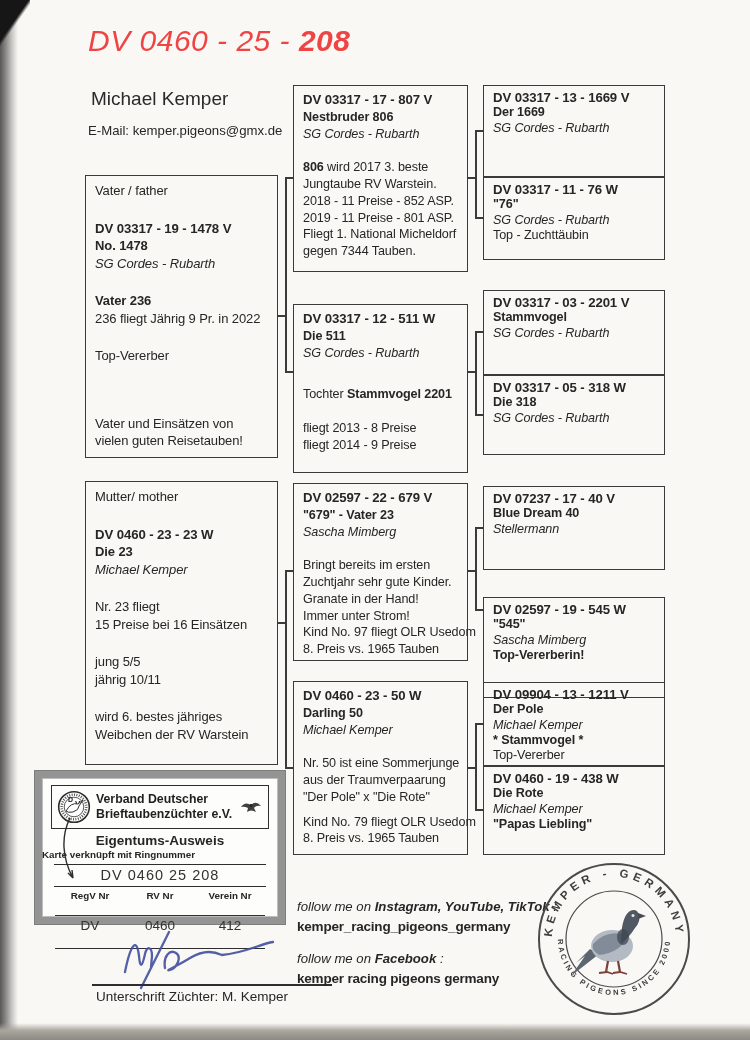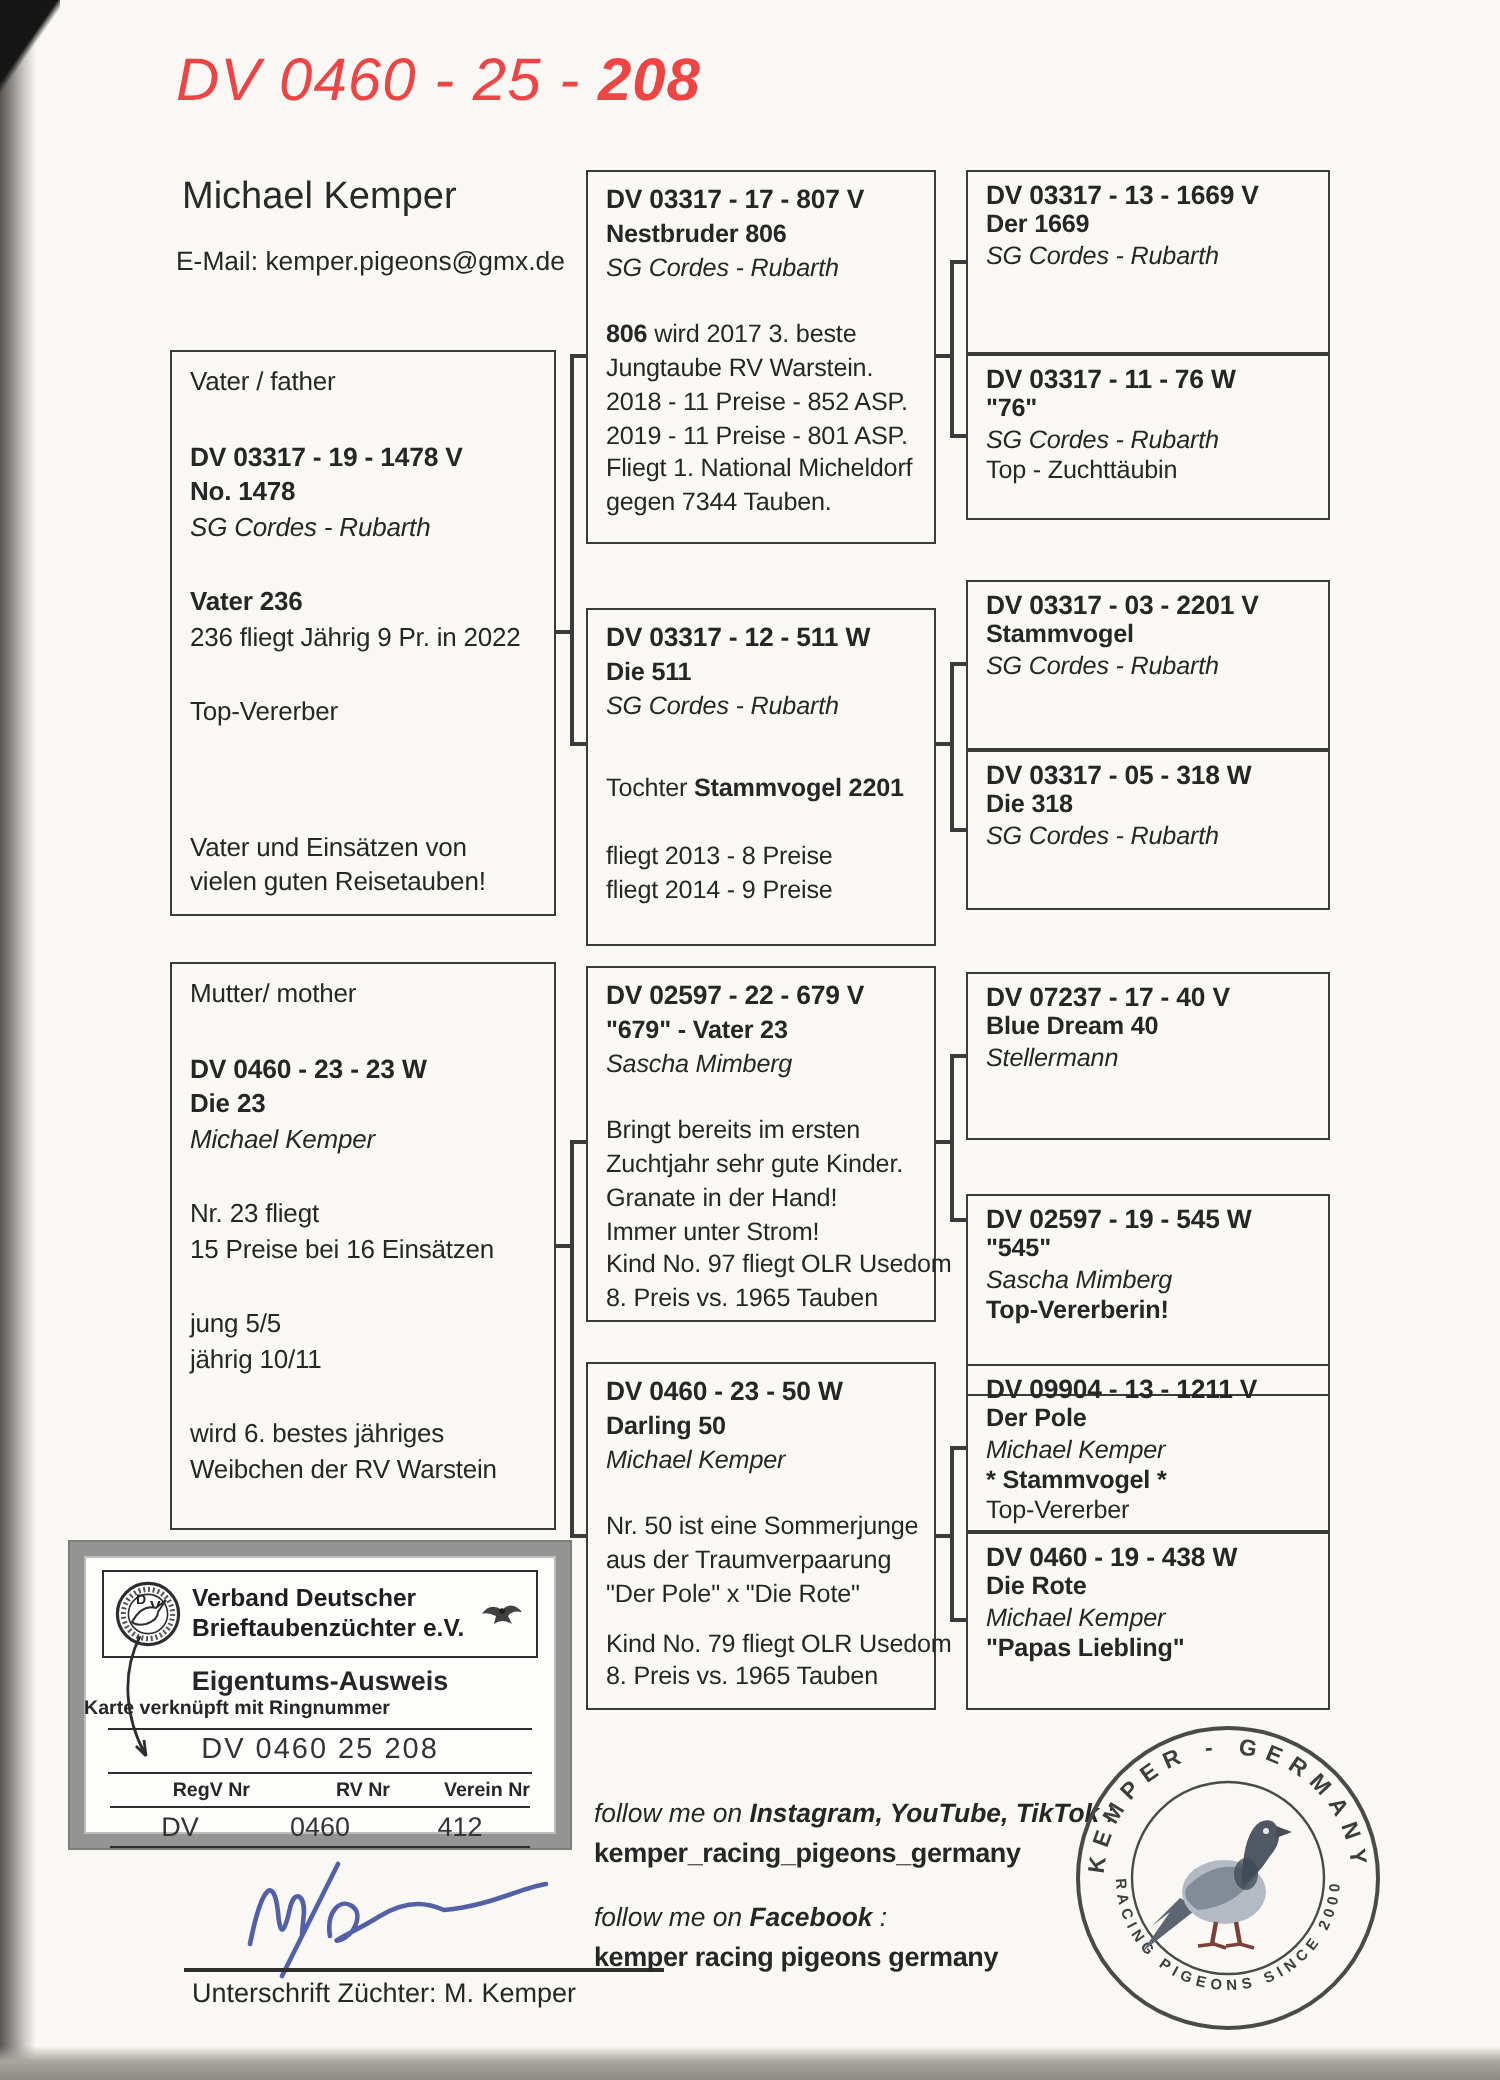--- a/index.html
+++ b/index.html
@@ -36,22 +36,22 @@
          border:7px solid #949494;box-shadow:inset 0 0 0 1px #bdbdbd,0 0 0 1px #7d7d7d;box-sizing:border-box;}
   .stamp-header{margin:7px 9px 0;border:1.5px solid #2e2e2e;display:flex;align-items:center;gap:5px;
                 padding:3px 5px;height:44px;box-sizing:border-box;}
   .stamp-org{font-weight:bold;font-size:12.3px;line-height:15px;color:#1f1f1f;flex:1;}
   .stamp-title{text-align:center;font-weight:bold;font-size:13.5px;margin-top:4px;}
   .stamp-sub{font-weight:bold;font-size:9.8px;margin-top:1px;}
   .stamp-ringrow{margin:4px 12px 0;border-top:1.5px solid #2e2e2e;border-bottom:1.5px solid #2e2e2e;
                  text-align:center;font-size:14.5px;letter-spacing:1px;padding:2px 0 3px;color:#333;}
   .stamp-cols{display:flex;justify-content:space-between;margin:3px 13px 0;}
   .scol{width:72px;text-align:center;}
-  .slab{font-weight:bold;font-size:9.8px;border-bottom:1.2px solid #2e2e2e;padding-bottom:2px;text-align:right;}
-  .sval{font-size:13.5px;border-bottom:1.2px solid #2e2e2e;padding:2px 0 2px;color:#333;}
+  .slab{font-weight:bold;font-size:9.8px;border-bottom:1.2px solid #2e2e2e;padding-bottom:14px;}
+  .sval{font-size:13.5px;border-bottom:1.2px solid #2e2e2e;padding:2px 0 15px;color:#333;}
   .swoosh{position:absolute;left:16px;top:40px;}
   
   .sig-svg{position:absolute;left:95px;top:922px;}
   .sig-line{position:absolute;left:92px;top:984px;width:240px;height:2px;background:#2e2e2e;}
   .sig-caption{position:absolute;left:96px;top:989px;font-size:13.5px;}
   
   .social{position:absolute;left:297px;top:899px;font-size:13.2px;line-height:16px;}
   .social .it{font-style:italic;}
   .social .bit{font-style:italic;font-weight:bold;}
   .social .handle{font-weight:bold;font-size:13.5px;margin-top:4px;letter-spacing:-.2px;}

